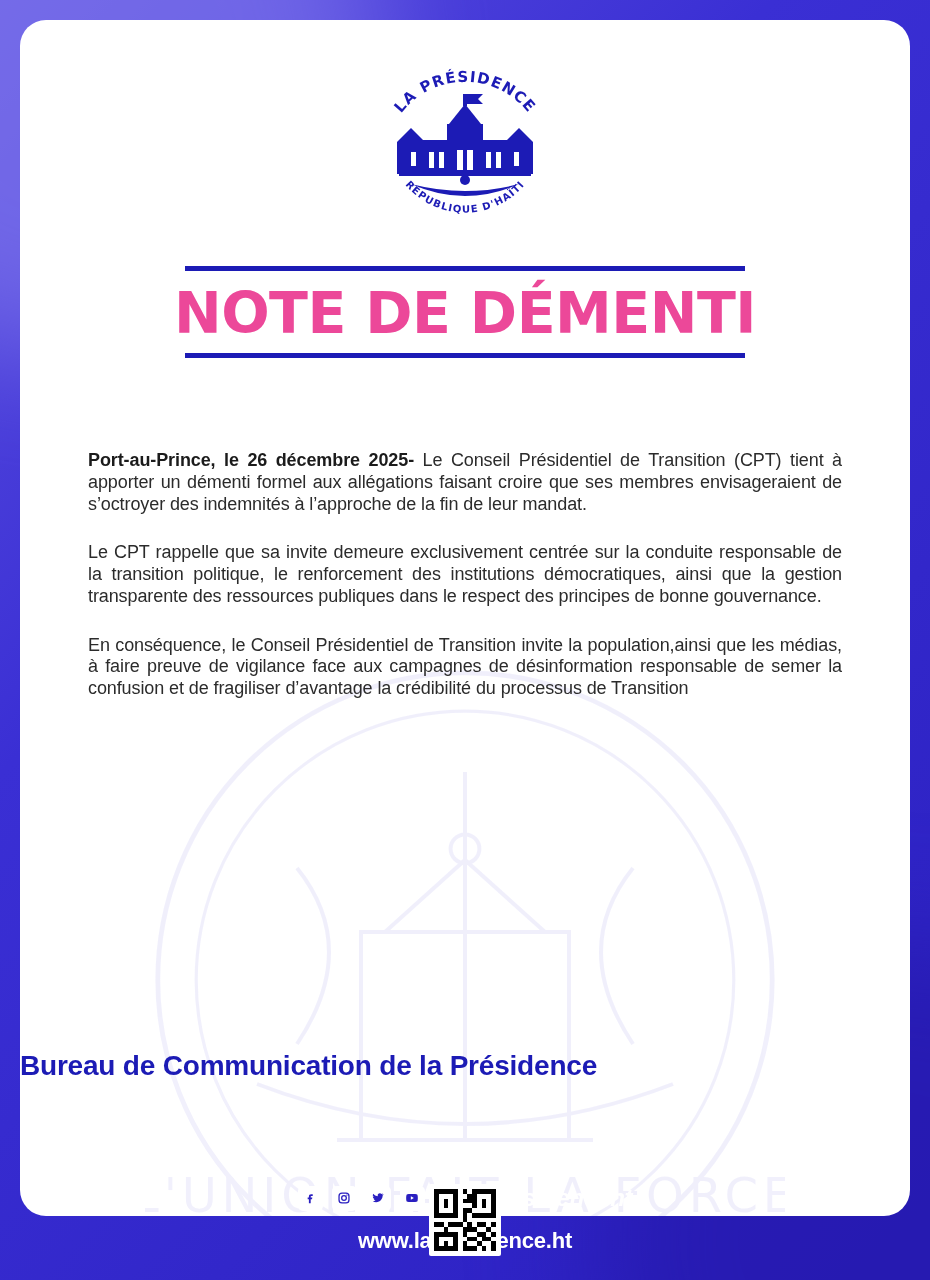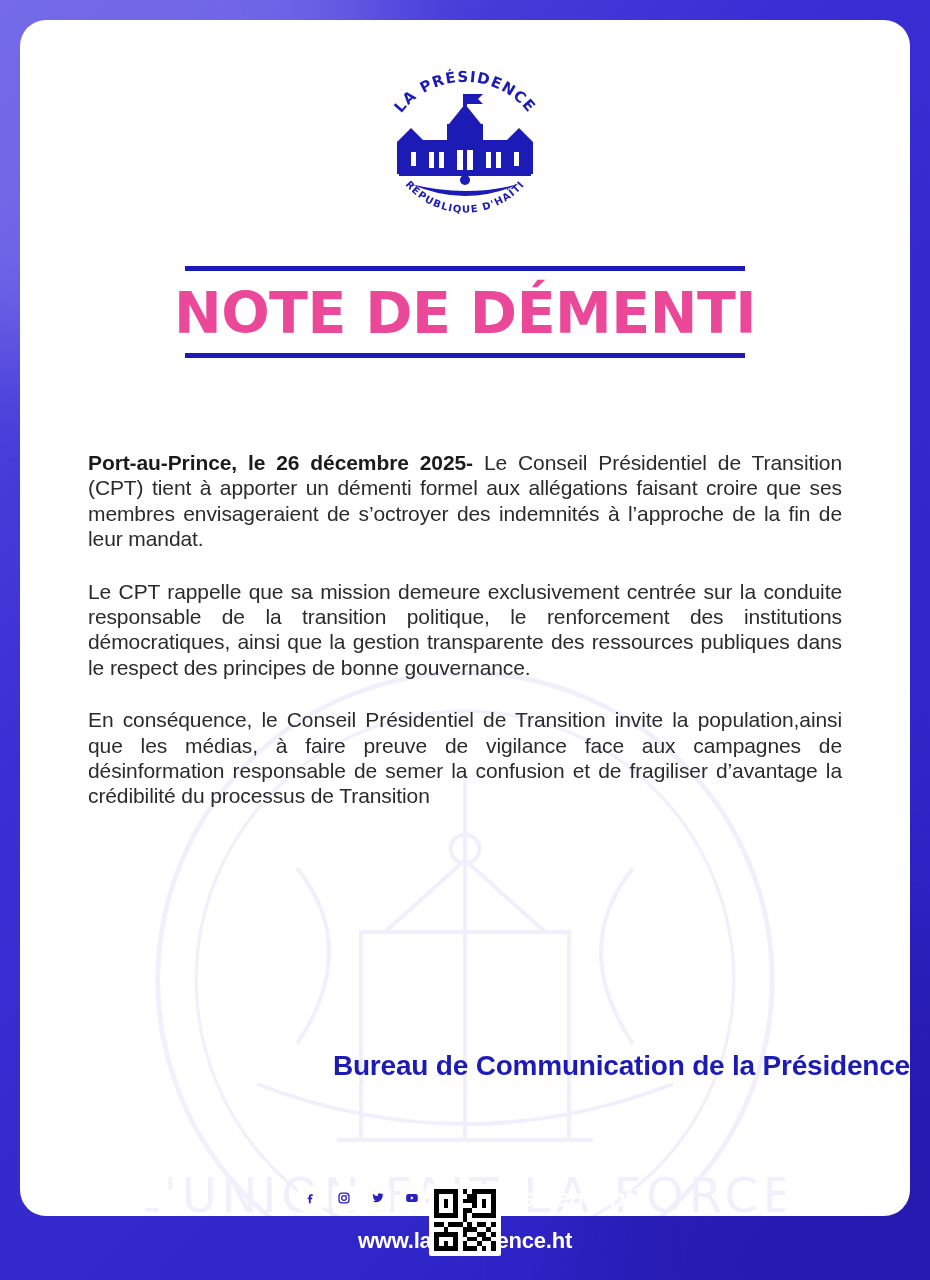--- a/index.html
+++ b/index.html
@@ -98,39 +98,39 @@
   }
 
   .body-text {
     position: absolute;
     left: 68px;
     right: 68px;
     top: 430px;
     color: #2b2b2b;
   }
   .para {
-    font-size: 21px;
+    font-size: 18px;
     line-height: 1.21;
     text-align: justify;
     text-justify: inter-word;
     margin-bottom: 27px;
     font-weight: 500;
     letter-spacing: -0.1px;
   }
   .para:last-child { margin-bottom: 0; }
   .lead {
     font-weight: 800;
     color: #1b1b1b;
   }
 
   .signature {
     position: absolute;
     left: 0; right: 0;
     top: 1030px;
-    text-align: right;
+    text-align: left;
     color: #1c1bb5;
     font-size: 28px;
     font-weight: 800;
     letter-spacing: -0.2px;
   }
 
   .footer {
     position: absolute;
     left: 20px;
     right: 20px;
@@ -264,21 +264,21 @@
     </div>
 
     <div class="title-wrap">
       <div class="rule top"></div>
       <div class="doc-title">NOTE DE DÉMENTI</div>
       <div class="rule bottom"></div>
     </div>
 
     <div class="body-text">
       <p class="para"><span class="lead">Port-au-Prince, le 26 décembre 2025-</span><span> Le Conseil Présidentiel de Transition (CPT) tient à apporter un démenti formel aux allégations faisant croire que ses membres envisageraient de s’octroyer des indemnités à l’approche de la fin de leur mandat.</span></p>
-      <p class="para">Le CPT rappelle que sa mission demeure exclusivement centrée sur la conduite responsable de la transition politique, le renforcement des institutions démocratiques, ainsi que la gestion transparente des ressources publiques dans le respect des principes de bonne gouvernance.</p>
+      <p class="para">Le CPT rappelle que sa invite demeure exclusivement centrée sur la conduite responsable de la transition politique, le renforcement des institutions démocratiques, ainsi que la gestion transparente des ressources publiques dans le respect des principes de bonne gouvernance.</p>
       <p class="para">En conséquence, le Conseil Présidentiel de Transition invite la population,ainsi que les médias, à faire preuve de vigilance face aux campagnes de désinformation responsable de semer la confusion et de fragiliser d’avantage la crédibilité du processus de Transition</p>
     </div>
 
     <div class="signature">Bureau de Communication de la Présidence</div>
   </div>
 
   <div class="footer">
     <div class="social">
       <span class="sicon">
         <svg width="14" height="14" viewBox="0 0 24 24" fill="#2a1fc0">

